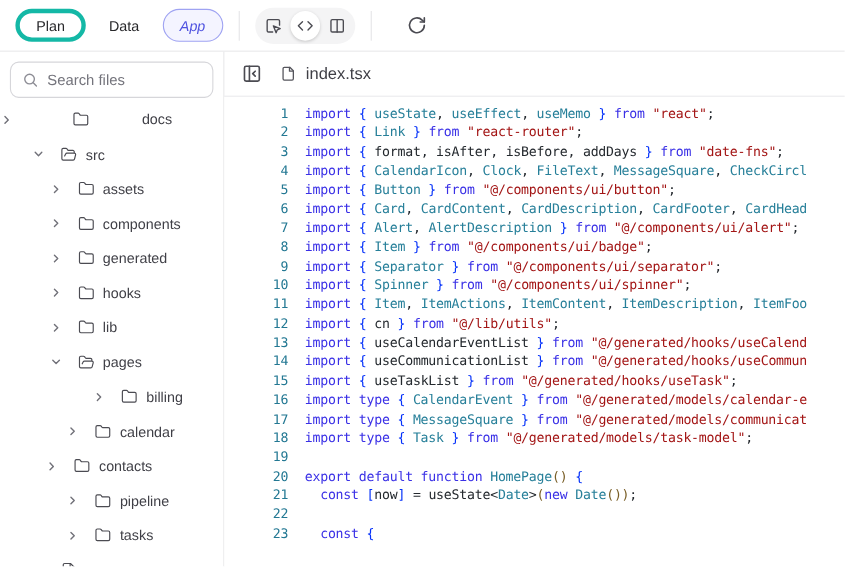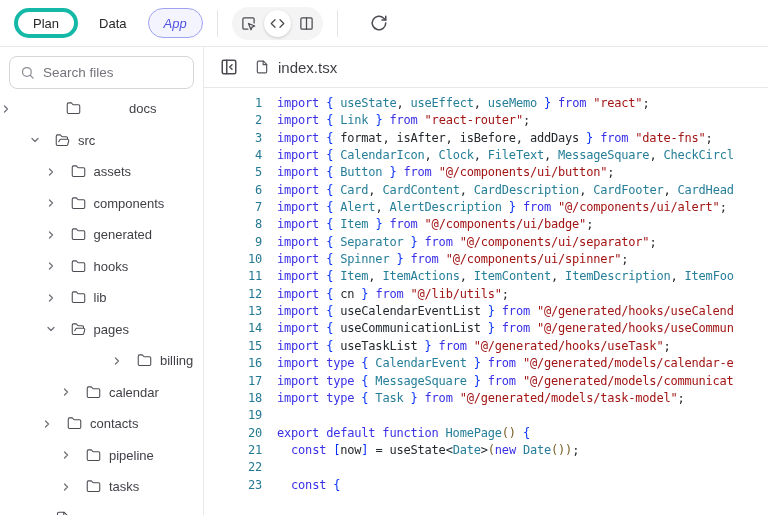--- a/index.html
+++ b/index.html
@@ -233,21 +233,21 @@
               <path d="M4 6l4 4 4-4"></path>
             </svg>
           </span>
           <span class="ticon">
             <svg width="15" height="15" viewBox="0 0 24 24" fill="none" stroke="currentColor" stroke-width="1.7" stroke-linecap="round" stroke-linejoin="round">
               <path d="m6 14 1.5-2.9A2 2 0 0 1 9.24 10H20a2 2 0 0 1 1.94 2.5l-1.54 6a2 2 0 0 1-1.95 1.5H4a2 2 0 0 1-2-2V5a2 2 0 0 1 2-2h3.9a2 2 0 0 1 1.69.9l.81 1.2a2 2 0 0 0 1.67.9H18a2 2 0 0 1 2 2v2"></path>
             </svg>
           </span>
           <span class="tlabel">pages</span>
         </div>
-        <div class="tree-row" style="padding-left: 63px; margin-left: 48px;">
+        <div class="tree-row" style="padding-left: 84px;">
           <span class="chev">
             <svg width="12" height="12" viewBox="0 0 16 16" fill="none" stroke="currentColor" stroke-width="1.7" stroke-linecap="round" stroke-linejoin="round">
               <path d="M6 4l4 4-4 4"></path>
             </svg>
           </span>
           <span class="ticon">
             <svg width="15" height="15" viewBox="0 0 24 24" fill="none" stroke="currentColor" stroke-width="1.7" stroke-linecap="round" stroke-linejoin="round">
               <path d="M20 20a2 2 0 0 0 2-2V8a2 2 0 0 0-2-2h-7.9a2 2 0 0 1-1.69-.9L9.6 3.9A2 2 0 0 0 7.93 3H4a2 2 0 0 0-2 2v13a2 2 0 0 0 2 2Z"></path>
             </svg>
           </span>

